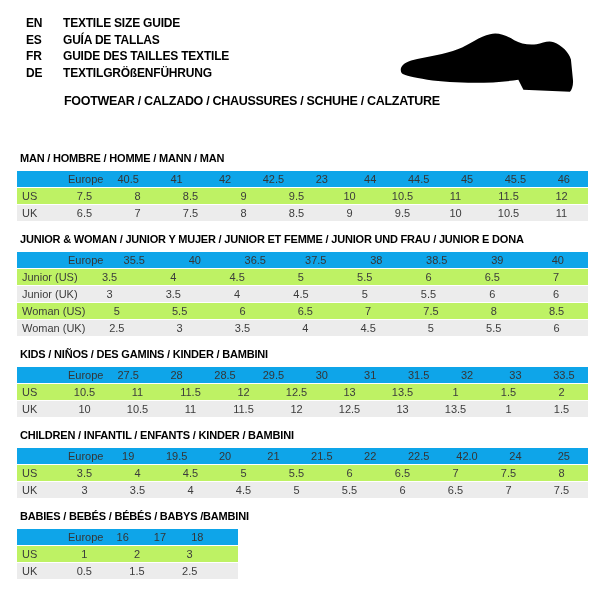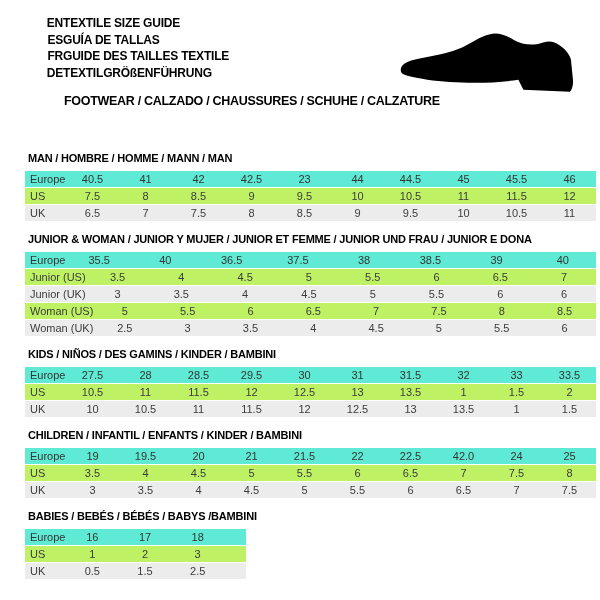--- a/index.html
+++ b/index.html
@@ -8,39 +8,39 @@
     width: 600px; height: 600px;
     font-family: "Liberation Sans", sans-serif;
     color: #000;
     overflow: hidden;
   }
   .page { position: relative; width: 600px; height: 600px; background: #fff; }
 
   
   .hdr { position: relative; padding: 15px 0 0 26px; }
   .lang-row { height: 16.5px; line-height: 16.5px; font-weight: bold; font-size: 12px; letter-spacing: -0.2px; white-space: nowrap; }
-  .lang-code { display: inline-block; width: 37px; text-align: right; }
+  .lang-code { display: inline-block; width: 37px; }
   .shoe { position: absolute; left: 399px; top: 29px; width: 178px; height: 68px; }
   .category-line { margin: 13px 0 17px -6px; font-weight: bold; font-size: 12.5px; letter-spacing: -0.3px; line-height: 14px; white-space: nowrap; padding-left: 44px; }
 
   
-  .size-section { margin-top: 12px; margin-left: 8px; }
+  .size-section { margin-top: 12px; }
   .size-section.first { margin-top: 44px; }
   .sec-title { margin: 0 0 5px 20px; font-size: 11px; font-weight: bold; letter-spacing: -0.2px; line-height: 13px; white-space: nowrap; }
 
   .table { margin-left: 17px; width: 571px; }
   .table.t-babies { width: 221px; }
   .table.t-babies .trow { padding-right: 22px; }
 
   .trow {
     display: flex; height: 17px; line-height: 16px;
     border-top: 1px solid #fff;
     background: #bef264; font-size: 11px; color: #3c3c3c;
   }
-  .trow.head { background: #5eead4; color: #353535; }
+  .trow.head { background: #0ea5e9; color: #353535; padding-left: 46px; }
   .trow.alt  { background: #ececec; }
   .tlabel { flex: 0 0 41px; padding-left: 5px; white-space: nowrap; overflow: visible; }
   .tcell  { flex: 1 1 0; min-width: 0; text-align: center; }
 </style>
 </head>
 <body>
 
 <div class="page">
 
   <div class="hdr">

